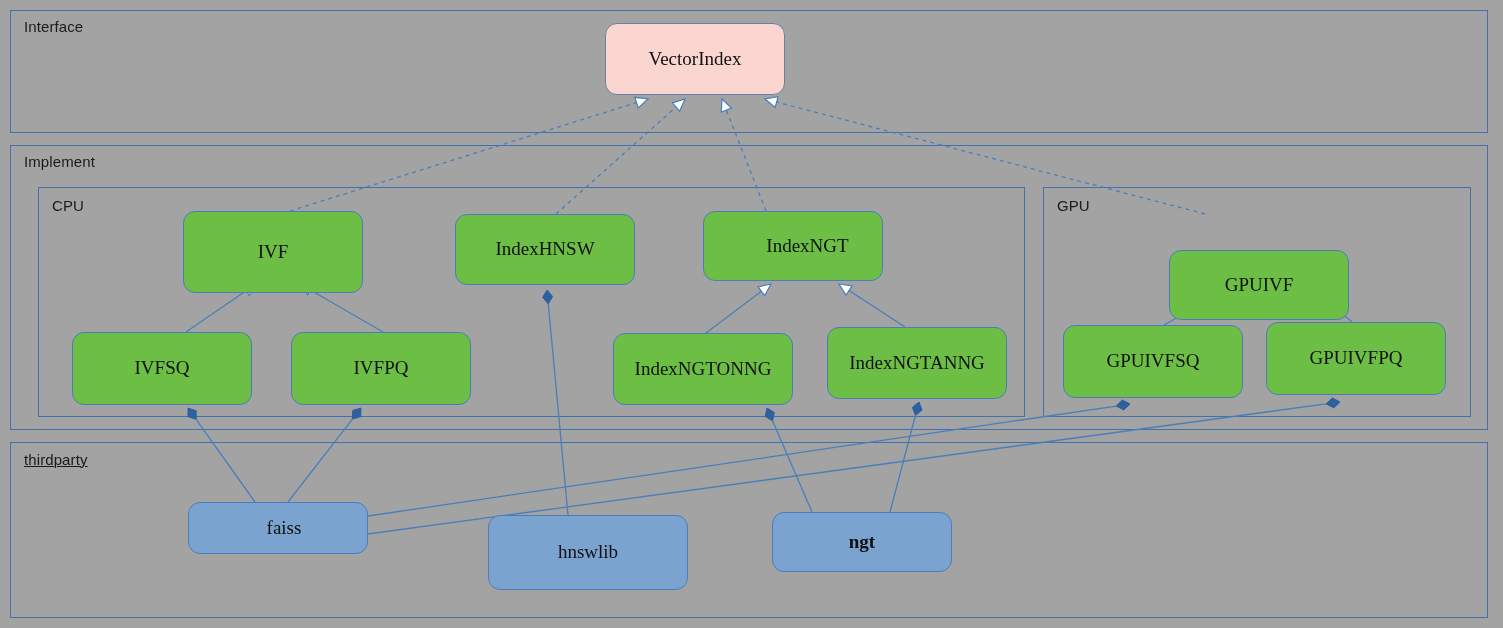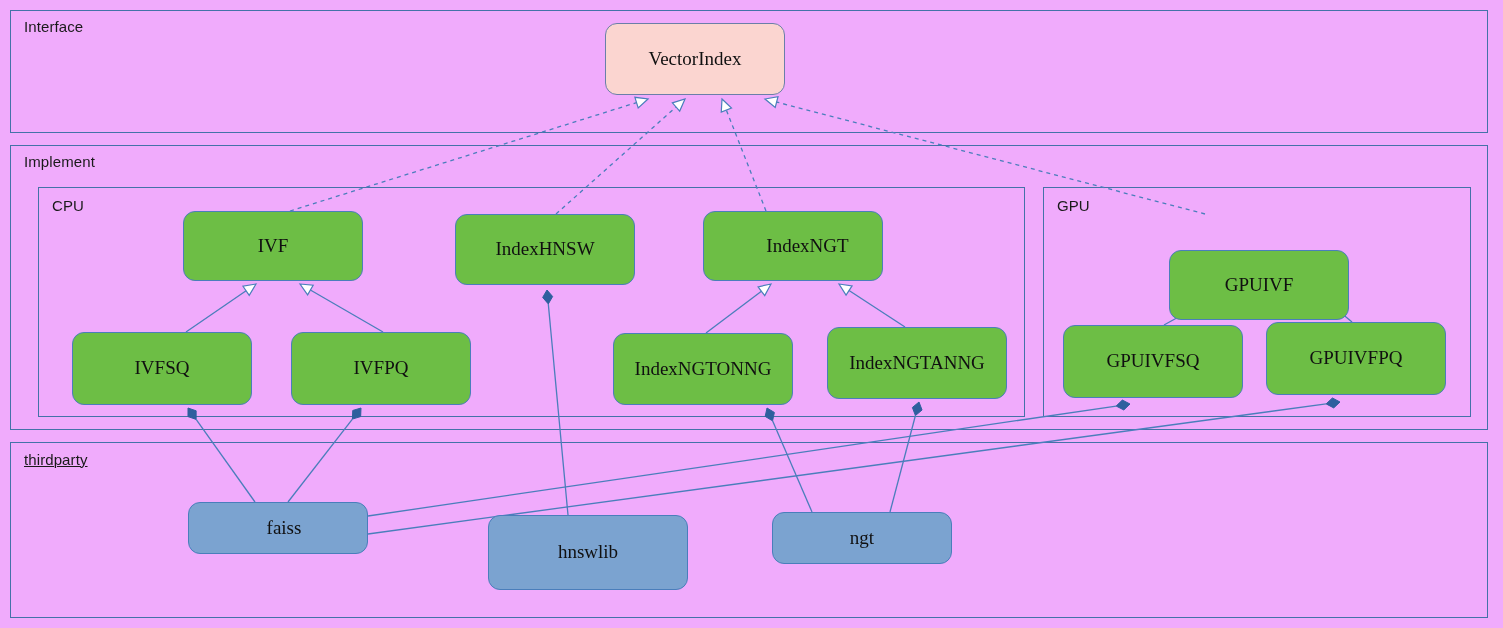--- a/index.html
+++ b/index.html
@@ -8,21 +8,21 @@
     padding: 0;
     background: #ffffff;
   }
   body {
     font-family: "Liberation Sans", sans-serif;
   }
   #canvas {
     position: relative;
     width: 1503px;
     height: 628px;
-    background: #f0abfc;
+    background: #a3a3a3;
     overflow: hidden;
   }
   
   .frame {
     position: absolute;
     box-sizing: border-box;
     border: 1px solid #4472a8;
     background: transparent;
   }
   .frame-label {
@@ -163,21 +163,21 @@
       <polygon points="767,408 774.3686351341062,412.4388305059346 772.5595690233376,420.8487817428247 765.1909338892315,416.4099512368901" class="diamond-filled"></polygon>
       <line x1="812" y1="512" x2="772.5595690233376" y2="420.8487817428247" class="edge-solid"></line>
       <polygon points="919,402 922.0503210809952,410.0433538591085 915.4310364297289,415.53744802516627 912.3807153487337,407.4940941660577" class="diamond-filled"></polygon>
       <line x1="890" y1="512" x2="915.4310364297289" y2="415.53744802516627" class="edge-solid"></line>
     </svg>
 
   <div id="nodes-layer">
       <div class="node interface-node" style="left: 605px; top: 23px; width: 180px; height: 72px;">
         <span>VectorIndex</span>
       </div>
-      <div class="node impl-node" style="left: 183px; top: 211px; width: 180px; height: 70px;">
+      <div class="node impl-node" style="left: 183px; top: 211px; width: 180px; height: 82px;">
         <span>IVF</span>
       </div>
       <div class="node impl-node" style="left: 455px; top: 214px; width: 180px; height: 71px;">
         <span>IndexHNSW</span>
       </div>
       <div class="node impl-node" style="left: 703px; top: 211px; width: 180px; height: 70px; padding-left: 29px;">
         <span>IndexNGT</span>
       </div>
       <div class="node impl-node" style="left: 1169px; top: 214px; width: 180px; height: 70px; margin-top: 36px;">
         <span>GPUIVF</span>
@@ -199,18 +199,18 @@
       </div>
       <div class="node impl-node" style="left: 1266px; top: 322px; width: 180px; height: 73px;">
         <span>GPUIVFPQ</span>
       </div>
       <div class="node third-node" style="left: 188px; top: 502px; width: 180px; height: 52px; padding-left: 12px;">
         <span>faiss</span>
       </div>
       <div class="node third-node" style="left: 488px; top: 515px; width: 200px; height: 75px;">
         <span>hnswlib</span>
       </div>
-      <div class="node third-node" style="left: 772px; top: 512px; width: 180px; height: 52px;">
+      <div class="node third-node" style="left: 772px; top: 512px; width: 180px; height: 60px; font-weight: bold;">
         <span>ngt</span>
       </div>
     </div>
 
 </div>
 
 </body></html>

